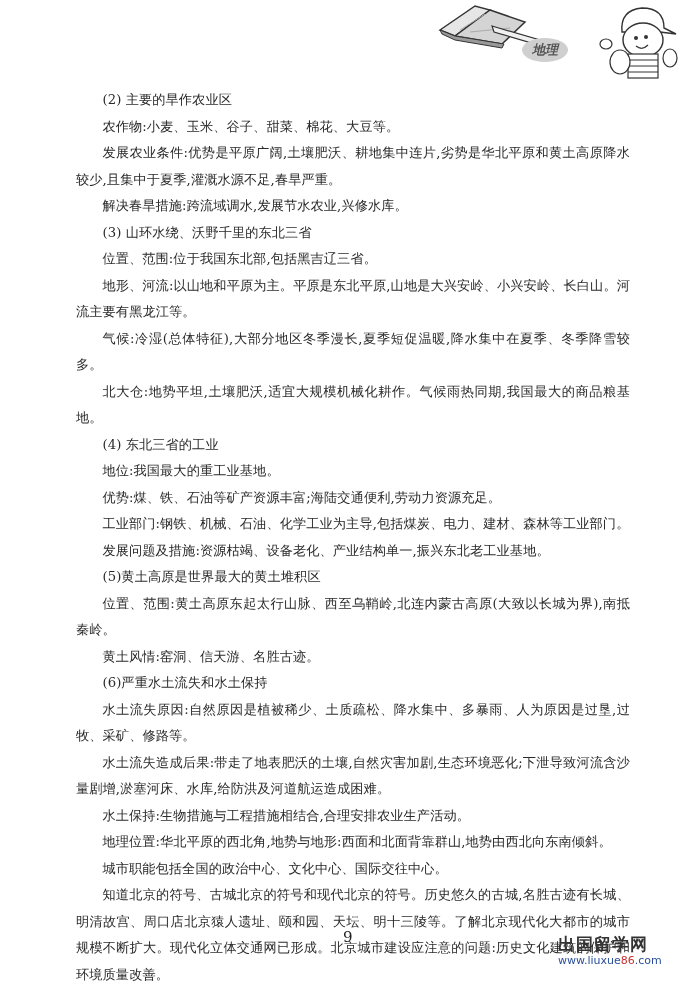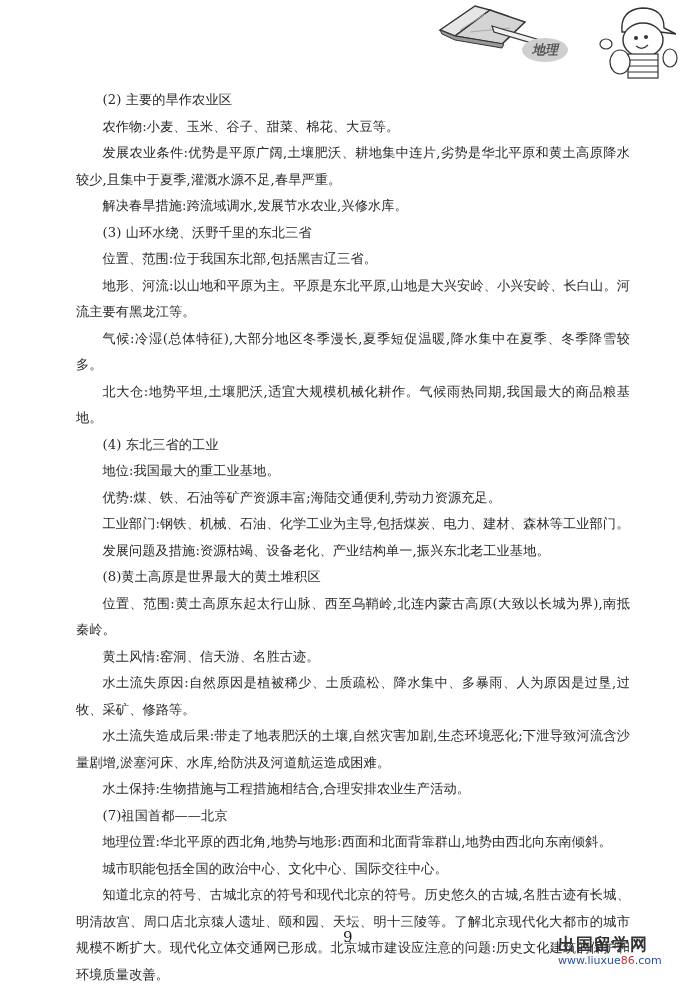--- a/index.html
+++ b/index.html
@@ -71,31 +71,31 @@
     <p class="p">北大仓:地势平坦,土壤肥沃,适宜大规模机械化耕作。气候雨热同期,我国最大的商品粮基地。</p>
   </div>
   <div>
     <p class="heading">(4) 东北三省的工业</p>
     <p class="p">地位:我国最大的重工业基地。</p>
     <p class="p">优势:煤、铁、石油等矿产资源丰富;海陆交通便利,劳动力资源充足。</p>
     <p class="p">工业部门:钢铁、机械、石油、化学工业为主导,包括煤炭、电力、建材、森林等工业部门。</p>
     <p class="p">发展问题及措施:资源枯竭、设备老化、产业结构单一,振兴东北老工业基地。</p>
   </div>
   <div>
-    <p class="heading">(8)黄土高原是世界最大的黄土堆积区</p>
+    <p class="heading">(5)黄土高原是世界最大的黄土堆积区</p>
     <p class="p">位置、范围:黄土高原东起太行山脉、西至乌鞘岭,北连内蒙古高原(大致以长城为界),南抵秦岭。</p>
     <p class="p">黄土风情:窑洞、信天游、名胜古迹。</p>
   </div>
   <div>
+    <p class="heading">(6)严重水土流失和水土保持</p>
     <p class="p">水土流失原因:自然原因是植被稀少、土质疏松、降水集中、多暴雨、人为原因是过垦,过牧、采矿、修路等。</p>
     <p class="p">水土流失造成后果:带走了地表肥沃的土壤,自然灾害加剧,生态环境恶化;下泄导致河流含沙量剧增,淤塞河床、水库,给防洪及河道航运造成困难。</p>
     <p class="p">水土保持:生物措施与工程措施相结合,合理安排农业生产活动。</p>
   </div>
   <div>
-    <p class="heading">(7)祖国首都——北京</p>
     <p class="p">地理位置:华北平原的西北角,地势与地形:西面和北面背靠群山,地势由西北向东南倾斜。</p>
     <p class="p">城市职能包括全国的政治中心、文化中心、国际交往中心。</p>
     <p class="p">知道北京的符号、古城北京的符号和现代北京的符号。历史悠久的古城,名胜古迹有长城、明清故宫、周口店北京猿人遗址、颐和园、天坛、明十三陵等。了解北京现代化大都市的城市规模不断扩大。现代化立体交通网已形成。北京城市建设应注意的问题:历史文化建筑的保护和环境质量改善。</p>
   </div>
 </div>
 
 <div class="page-number">9</div>
 
 <div class="watermark">
   <div class="wm-title">出国留学网</div>

